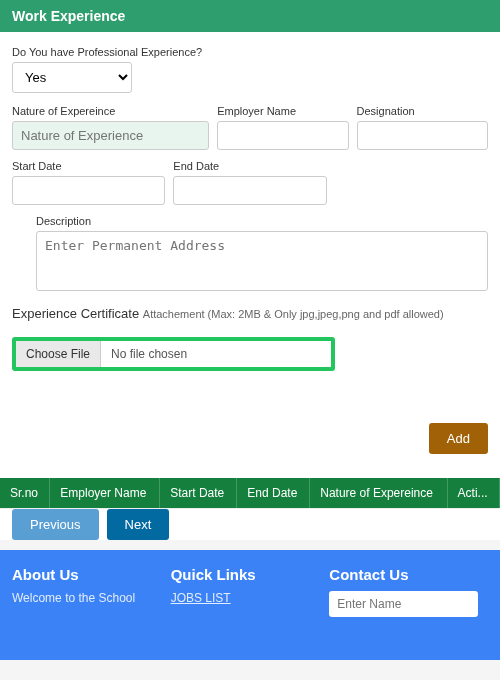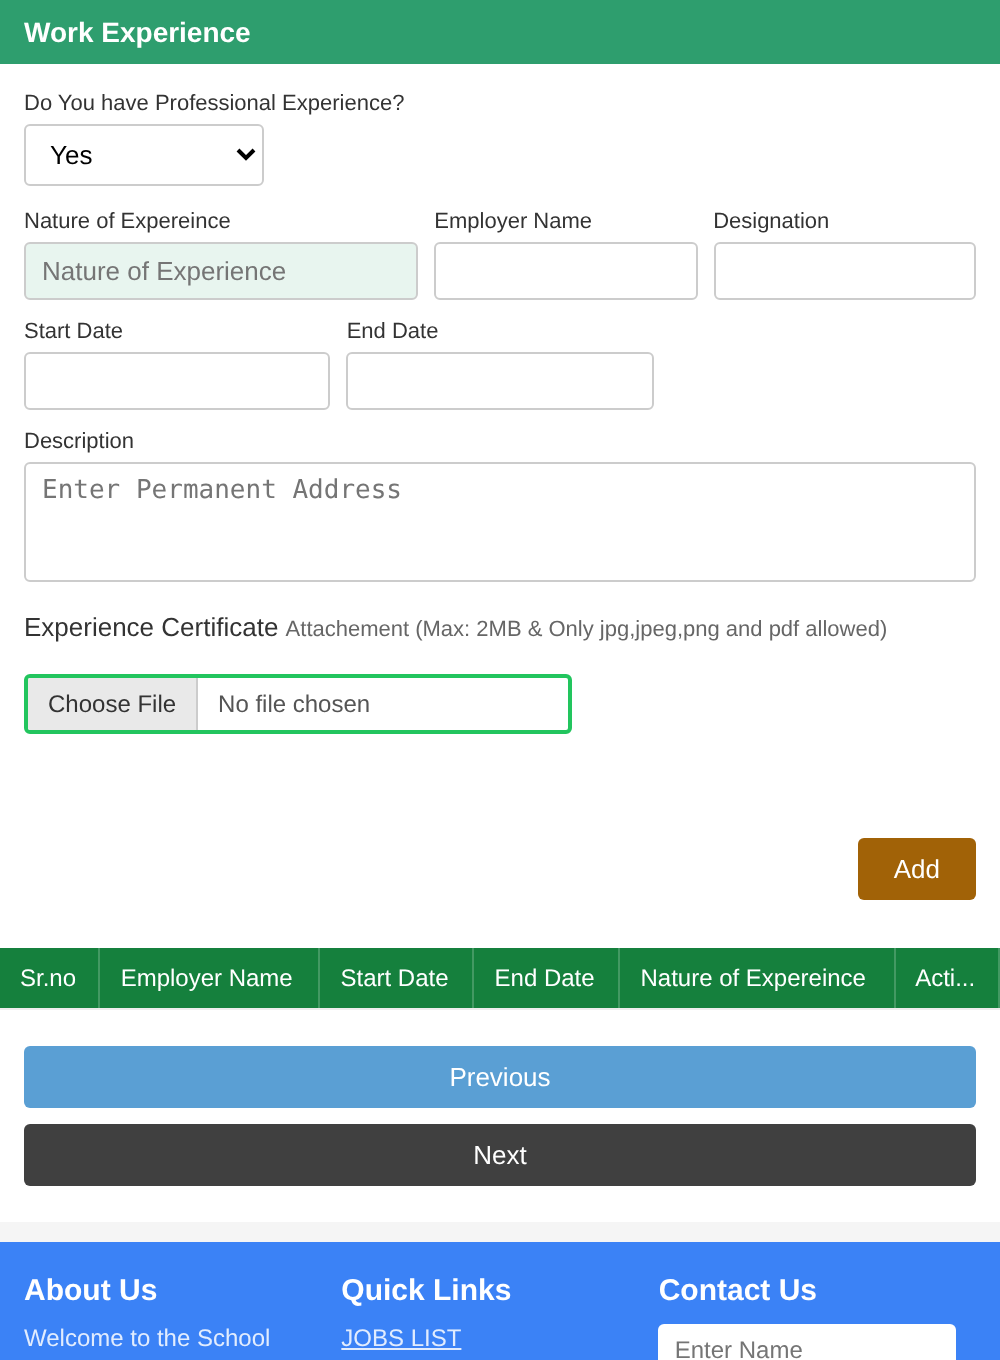--- a/index.html
+++ b/index.html
@@ -91,24 +91,24 @@
     }
     .cert-label .cert-note {
       font-size: 11px;
       color: #666;
       font-weight: normal;
     }
 
     .file-upload-row {
       display: flex;
       align-items: center;
-      border: 2px solid #22c55e;
+      border: 4px solid #22c55e;
       border-radius: 3px;
       overflow: hidden;
-      width: 274px;
+      width: 323px;
     }
 
     .choose-file-btn {
       background: #e9e9e9;
       border: none;
       border-right: 1px solid #ccc;
       padding: 6px 10px;
       font-size: 12px;
       cursor: pointer;
       color: #333;
@@ -155,38 +155,37 @@
       font-size: 12px;
       font-weight: normal;
       text-align: left;
       border-right: 1px solid rgba(255,255,255,0.2);
     }
 
     
     .nav-buttons {
       display: flex;
       gap: 8px;
-      padding: 18px 12px;
+      padding: 0 12px;
       background: white;
       border-top: 1px solid #eee;
-      flex-direction: column;
     }
 
     .prev-btn {
       background: #5a9fd4;
       color: white;
       border: none;
       border-radius: 3px;
       padding: 8px 18px;
       font-size: 13px;
       cursor: pointer;
     }
 
     .next-btn {
-      background: #404040;
+      background: #0369a1;
       color: white;
       border: none;
       border-radius: 3px;
       padding: 8px 18px;
       font-size: 13px;
       cursor: pointer;
     }
 
     
     .footer {
@@ -278,21 +277,21 @@
       <label class="form-label">Start Date</label>
       <input type="text" class="form-control" placeholder="" style="">
     </div>
     <div class="col-auto">
       <label class="form-label">End Date</label>
       <input type="text" class="form-control" placeholder="" style="">
     </div>
     <div class="col-auto"></div>
   </div>
 
-  <div class="form-group" style="margin-top:10px;">
+  <div class="form-group" style="margin-top:10px;margin-left:24px;">
     <label class="form-label">Description</label>
     <textarea class="textarea-control" placeholder="Enter Permanent Address" style=""></textarea>
   </div>
 
   <div class="form-group">
     <div class="cert-label">
       <span>Experience Certificate</span>
       <span class="cert-note">Attachement (Max: 2MB &amp; Only jpg,jpeg,png and pdf allowed)</span>
     </div>
     <div class="file-upload-row">

